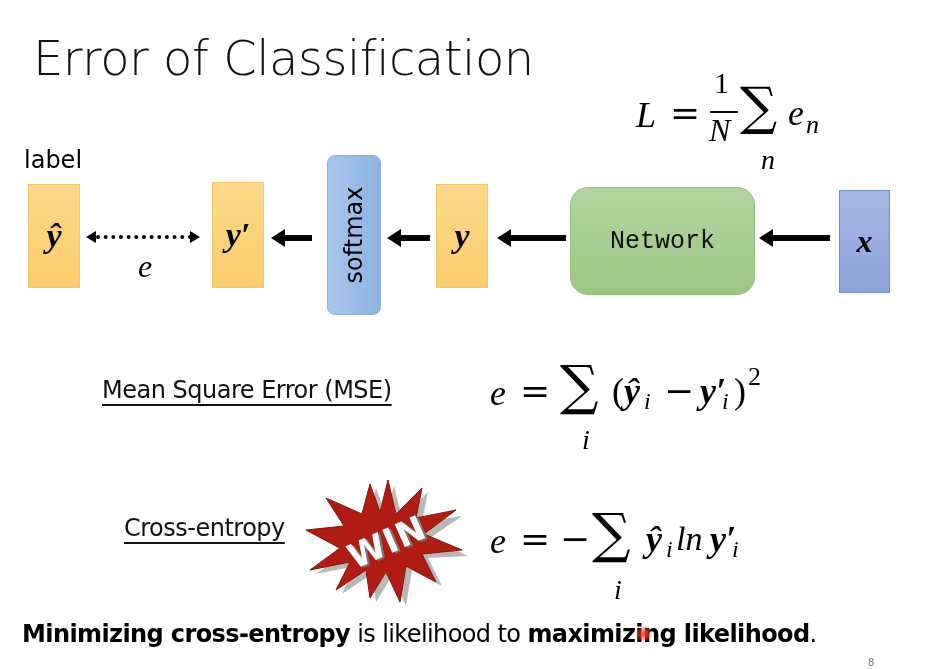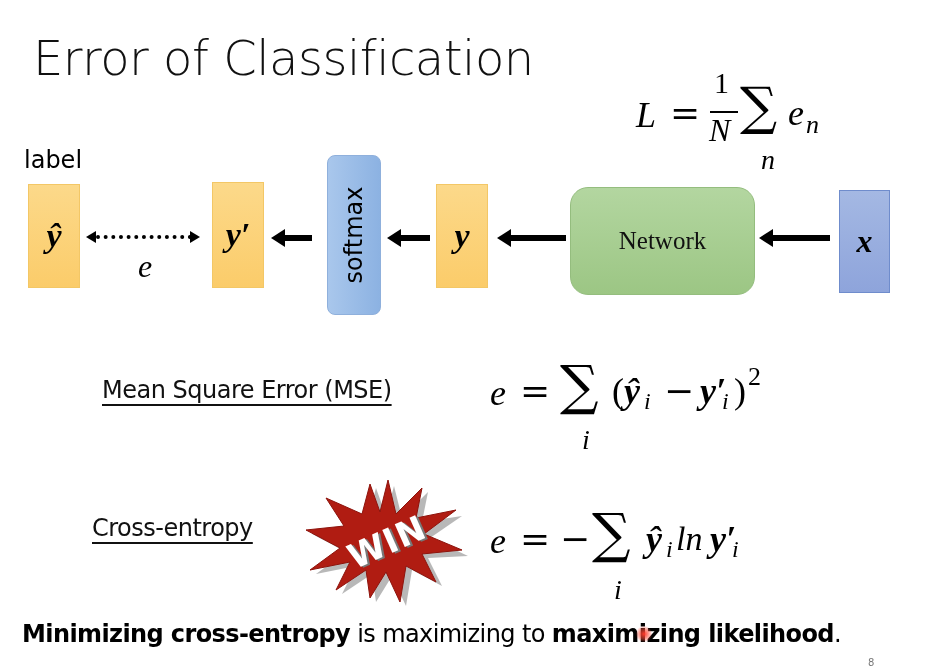--- a/index.html
+++ b/index.html
@@ -61,21 +61,21 @@
 
 <div class="arrow" style="left:400px;top:235px;width:30px;"></div>
 
 <div class="abs box-y" style="left:436px;top:184px;width:50px;height:102px;">
   <span class="mathb" style="font-size:34px;">y</span>
 </div>
 
 <div class="arrow" style="left:510px;top:235px;width:56px;"></div>
 
 <div class="abs box-net" style="left:570px;top:187px;width:183px;height:106px;">
-  <span style="font-size:25px;font-family:Liberation Serif, serif;color:#111;">Network</span>
+  <span style="font-size:25px;font-family:Liberation Mono, monospace;color:#111;">Network</span>
 </div>
 
 <div class="arrow" style="left:772px;top:235px;width:58px;"></div>
 
 <div class="abs box-x" style="left:839px;top:190px;width:49px;height:101px;">
   <span class="mathb" style="font-size:32px;">x</span>
 </div>
 
 <div class="abs label-u" style="left:102px;top:376px;">Mean Square Error (MSE)</div>
 <div class="abs" style="left:488px;top:360px;width:320px;height:100px;">
@@ -86,21 +86,21 @@
   <span class="abs" style="left:124px;top:10px;font-size:36px;font-family:'Liberation Serif',serif;">(</span>
   <span class="abs mathb" style="left:136px;top:10px;font-size:36px;">ŷ</span>
   <span class="abs math" style="left:156px;top:28px;font-size:24px;">i</span>
   <span class="abs" style="left:176px;top:10px;font-size:36px;font-family:'DejaVu Serif',serif;">−</span>
   <span class="abs mathb" style="left:212px;top:10px;font-size:36px;">y′</span>
   <span class="abs math" style="left:234px;top:28px;font-size:24px;">i</span>
   <span class="abs" style="left:246px;top:10px;font-size:36px;font-family:'Liberation Serif',serif;">)</span>
   <span class="abs" style="left:260px;top:2px;font-size:26px;font-family:'Liberation Serif',serif;">2</span>
 </div>
 
-<div class="abs label-u" style="left:92px;top:514px;">Cross-entropy</div>
+<div class="abs label-u" style="left:124px;top:514px;">Cross-entropy</div>
 
 <div class="abs" style="left:306px;top:478px;width:164px;height:130px;">
   <svg width="164" height="130" viewBox="0 0 164 130">
     <polygon fill="#9a9a9a" opacity="0.7" points="88,8 96,40 122,14 116,44 156,38 124,60 162,78 122,80 136,108 106,92 100,128 86,98 70,124 66,96 36,116 50,88 10,96 40,74 6,56 44,52 26,24 62,40 70,10 80,38"></polygon>
     <polygon fill="#b01c12" stroke="#8d130c" stroke-width="1" points="82,2 90,36 116,10 110,40 150,32 118,56 156,72 116,76 130,104 100,88 94,124 80,94 64,120 60,92 30,112 44,84 4,92 34,70 0,52 38,48 20,20 56,36 64,6 74,34"></polygon>
   </svg>
   <span class="abs" style="left:40px;top:44px;font-size:34px;font-weight:bold;font-family:'DejaVu Sans',sans-serif;color:#fff;transform:rotate(-24deg);letter-spacing:1px;text-shadow:2px 2px 0 #777;">WIN</span>
 </div>
 
 <div class="abs" style="left:488px;top:496px;width:300px;height:110px;">
@@ -110,18 +110,18 @@
   <span class="abs sum" style="left:104px;top:6px;font-size:54px;">∑</span>
   <span class="abs math" style="left:126px;top:78px;font-size:28px;">i</span>
   <span class="abs mathb" style="left:158px;top:22px;font-size:36px;">ŷ</span>
   <span class="abs math" style="left:178px;top:40px;font-size:24px;">i</span>
   <span class="abs math" style="left:188px;top:24px;font-size:34px;">ln</span>
   <span class="abs mathb" style="left:222px;top:22px;font-size:36px;">y′</span>
   <span class="abs math" style="left:244px;top:40px;font-size:24px;">i</span>
 </div>
 
 <div class="abs footer">
-  <b>Minimizing cross-entropy</b><span> is maximizing to </span><b>maximizing likelihood</b><span>.</span>
+  <b>Minimizing cross-entropy</b><span> is likelihood to </span><b>maximizing likelihood</b><span>.</span>
 </div>
 
 <div class="abs" style="left:636px;top:626px;width:16px;height:16px;border-radius:50%;background:radial-gradient(circle,#ff3a2a 0%,rgba(255,80,60,0.5) 45%,rgba(255,120,100,0) 75%);"></div>
 
 <div class="abs" style="left:868px;top:657px;font-size:10px;color:#777;font-family:'DejaVu Sans',sans-serif;">8</div>
 
 </body></html>

